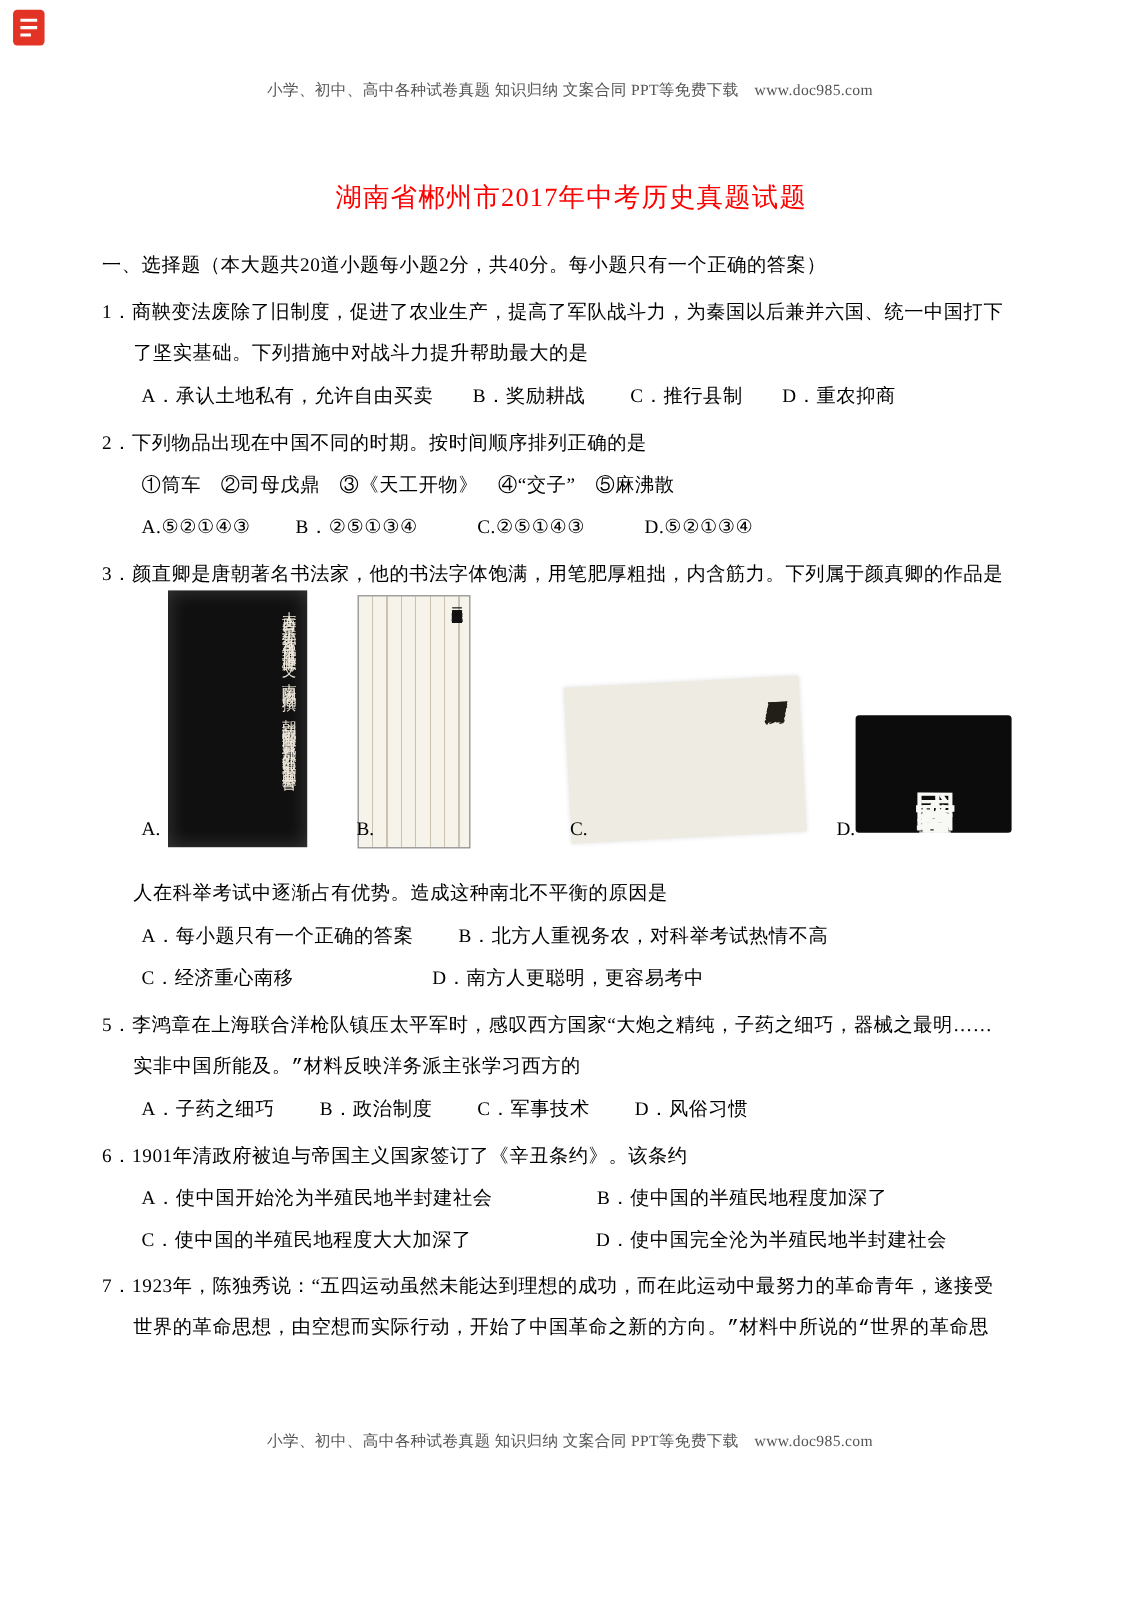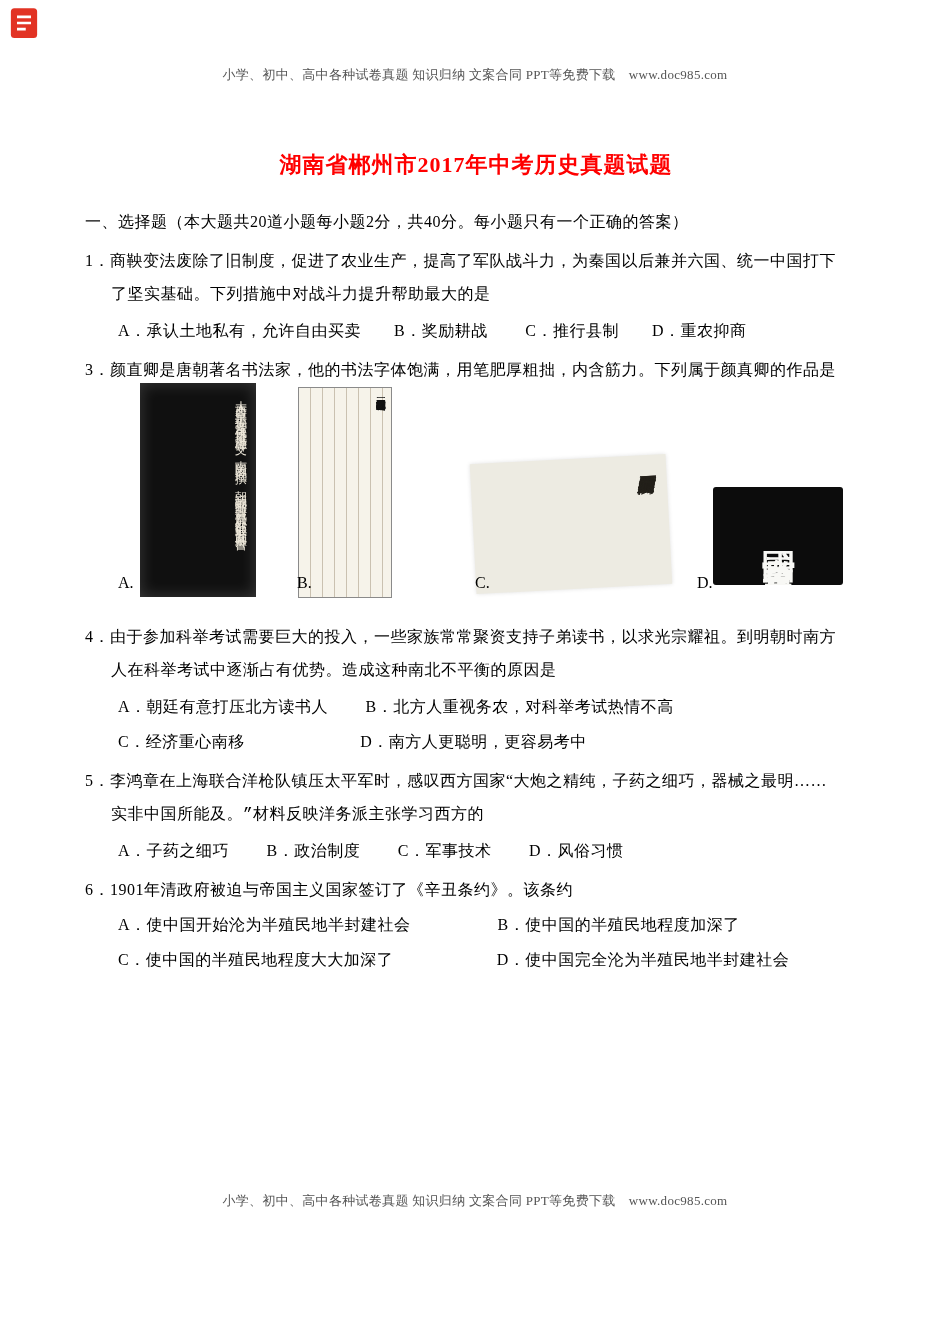--- a/index.html
+++ b/index.html
@@ -21,21 +21,21 @@
     white-space:pre;
   }
   .watermark-header { top:66px; }
   .watermark-footer { top:1192px; }
 
   .content { position:absolute; left:85px; top:150px; width:782px; }
 
   .doc-title {
     text-align:center;
     font-size:22px; line-height:30px;
-    font-weight:bold;
+    font-weight:normal;
     color:#ff0000;
     letter-spacing:1px;
     margin-bottom:24px;
   }
   .line {
     font-size:16px;
     line-height:35px;
     letter-spacing:0.5px;
     white-space:pre-wrap;
   }
@@ -110,20 +110,25 @@
 
 
     <div class="line">一、选择题（本大题共20道小题每小题2分，共40分。每小题只有一个正确的答案）</div>
 
     <div class="qblock">
       <div class="line">1．商鞅变法废除了旧制度，促进了农业生产，提高了军队战斗力，为秦国以后兼并六国、统一中国打下</div>
       <div class="line indent-1">了坚实基础。下列措施中对战斗力提升帮助最大的是</div>
       <div class="line indent-2">A．承认土地私有，允许自由买卖　　B．奖励耕战　　 C．推行县制　　D．重农抑商</div>
     </div>
 
+    <div class="qblock">
+      <div class="line">2．下列物品出现在中国不同的时期。按时间顺序排列正确的是</div>
+      <div class="line indent-2">①筒车　②司母戊鼎　③《天工开物》　④“交子”　⑤麻沸散</div>
+      <div class="line indent-2">A.⑤②①④③　　 B．②⑤①③④　　　C.②⑤①④③　　　D.⑤②①③④</div>
+    </div>
 
     <div class="qblock">
       <div class="line">3．颜直卿是唐朝著名书法家，他的书法字体饱满，用笔肥厚粗拙，内含筋力。下列属于颜真卿的作品是</div>
 
       <div class="figs">
         <div class="fig fig-a">
           <span>大唐西京千福寺多寶佛塔感應碑文　南陽岑勛撰　朝議郎判尚書武部員外郎琅邪顏真卿書</span>
         </div>
         <div class="fig fig-b">
           <span>十一月日金紫光祿大夫檢校刑部尚書上柱國魯郡開國公顏真卿謹奉書于右僕射定襄郡王郭公閣下蓋太上有立德其次有立功是之謂不朽抑又聞之端揆者百寮之師長諸侯王者人臣之極地今僕射挺不朽之功業當人臣之極地豈不以才為世出功冠一時</span>
@@ -135,36 +140,39 @@
           <span class="seal-chars">國寶永昌</span>
         </div>
         <div class="fig-label label-a">A.</div>
         <div class="fig-label label-b">B.</div>
         <div class="fig-label label-c">C.</div>
         <div class="fig-label label-d">D.</div>
       </div>
     </div>
 
     <div class="qblock">
-      <div class="line">4．由于参加科举考试需要巨大的投入，一些家族常常聚资支持子弟读书，以求光宗耀祖。到明朝时南方</div>
       <div class="line indent-1">人在科举考试中逐渐占有优势。造成这种南北不平衡的原因是</div>
-      <div class="line indent-2">A．朝廷有意打压北方读书人　　 B．北方人重视务农，对科举考试热情不高</div>
+      <div class="line indent-2">A．每小题只有一个正确的答案　　 B．北方人重视务农，对科举考试热情不高</div>
       <div class="line indent-2">C．经济重心南移　　　　　　　D．南方人更聪明，更容易考中</div>
     </div>
 
     <div class="qblock">
       <div class="line">5．李鸿章在上海联合洋枪队镇压太平军时，感叹西方国家“大炮之精纯，子药之细巧，器械之最明……</div>
       <div class="line indent-1">实非中国所能及。”材料反映洋务派主张学习西方的</div>
       <div class="line indent-2">A．子药之细巧　　 B．政治制度　　 C．军事技术　　 D．风俗习惯</div>
     </div>
 
     <div class="qblock">
       <div class="line">6．1901年清政府被迫与帝国主义国家签订了《辛丑条约》。该条约</div>
       <div class="line indent-2">A．使中国开始沦为半殖民地半封建社会　　　　　 B．使中国的半殖民地程度加深了</div>
       <div class="line indent-2">C．使中国的半殖民地程度大大加深了　　　　　　 D．使中国完全沦为半殖民地半封建社会</div>
     </div>
 
+    <div class="qblock">
+      <div class="line">7．1923年，陈独秀说：“五四运动虽然未能达到理想的成功，而在此运动中最努力的革命青年，遂接受</div>
+      <div class="line indent-1">世界的革命思想，由空想而实际行动，开始了中国革命之新的方向。”材料中所说的“世界的革命思</div>
+    </div>
 
   </div>
 
   <div class="watermark watermark-footer">小学、初中、高中各种试卷真题 知识归纳 文案合同 PPT等免费下载　www.doc985.com</div>
 
 </div>
 
 </body></html>

